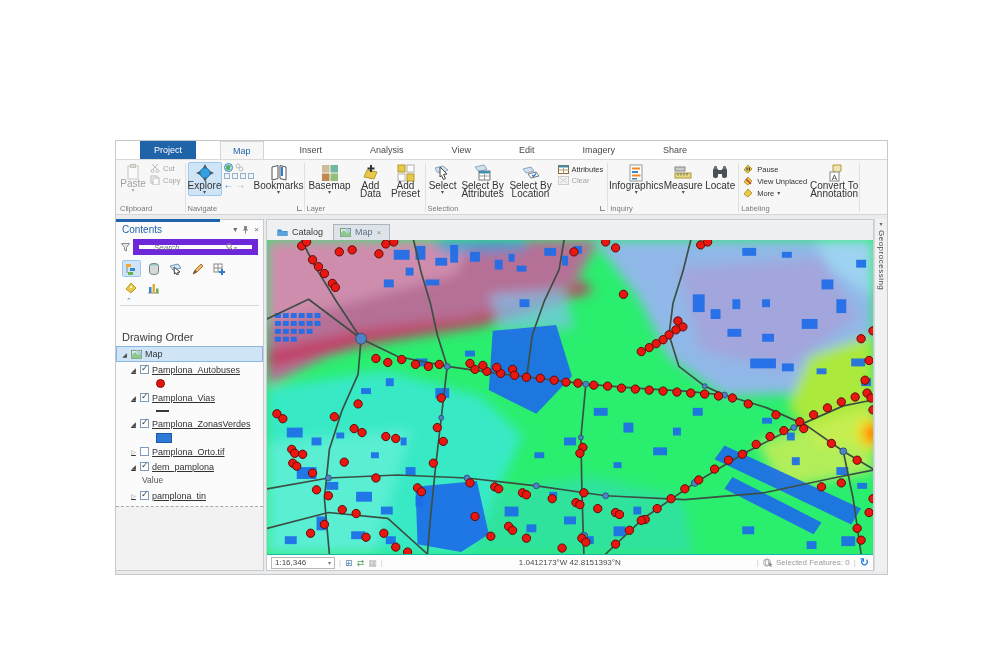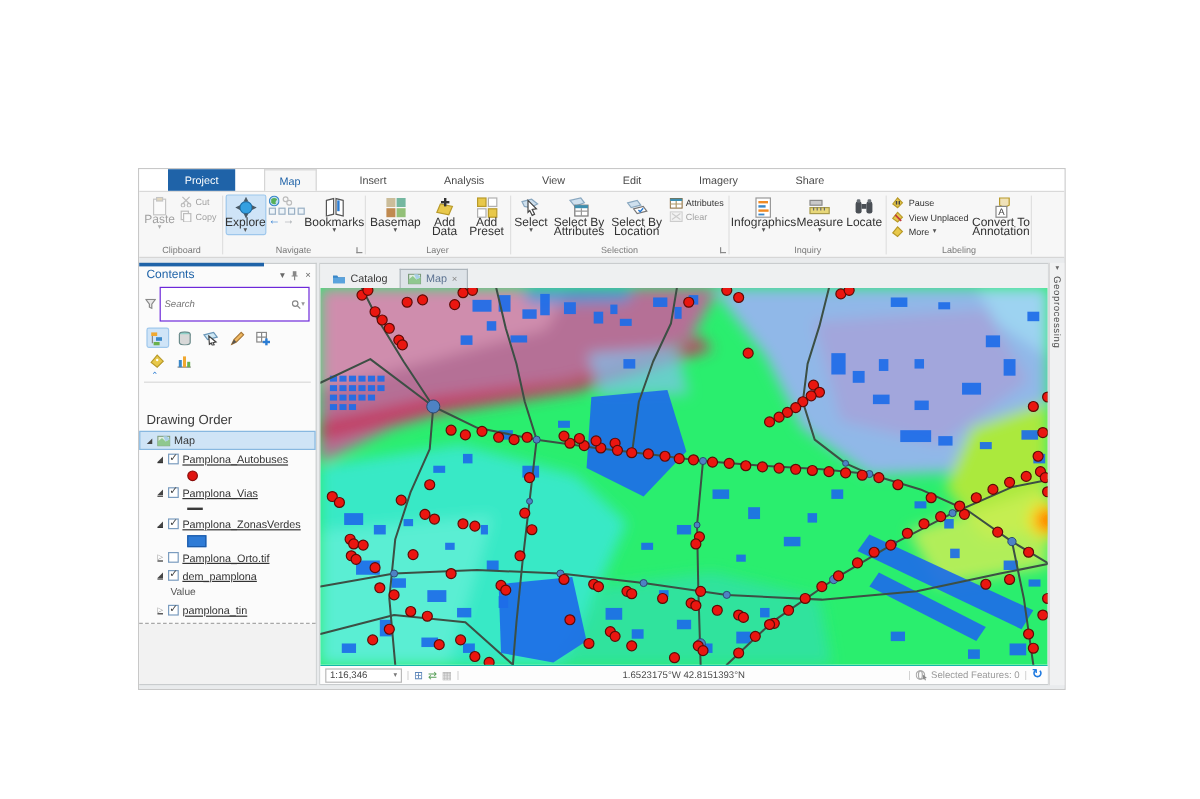--- a/index.html
+++ b/index.html
@@ -12,21 +12,21 @@
   
   .tabs-row { height:19px; background:#fff; display:flex; align-items:stretch; border-bottom:1px solid #d9d9d9; flex:0 0 auto; }
   .rtab { padding:0 12px; font-size:9px; line-height:18px; color:#4a4a4a; cursor:default;margin-left:24px; }
   .rtab.project { background:#1f63a8; color:#fff; padding:0 14px; }
   .rtab.active { background:#f7f7f7; color:#1f63a8; border:1px solid #d5d5d5; border-bottom:none; }
 
   
   .ribbon { height:55px; background:#f7f7f7; display:flex; align-items:stretch; padding:1px 2px 0 2px; border-bottom:1px solid #d6d6d6; flex:0 0 auto; }
   .group { display:flex; flex-direction:column; padding:1px 2px 0 2px; position:relative; }
   .g-body { display:flex; align-items:flex-start; gap:2px; flex:1; }
-  .g-label { font-size:7.5px; color:#7a7a7a; text-align:center; padding:1px 0 1px; }
+  .g-label { font-size:7.5px; color:#7a7a7a; text-align:left; padding:1px 0 1px; }
   .vsep { width:1px; background:#e0e0e0; margin:2px 0; }
   .launcher { position:absolute; right:2px; bottom:3px; width:5px; height:5px;
               border-left:1px solid #8a8a8a; border-bottom:1px solid #8a8a8a; }
   .btn-lg { display:flex; flex-direction:column; align-items:center; width:40px; padding:1px 1px 0; border:1px solid transparent; border-radius:2px; }
   .btn-lg .lbl { font-size:10px; line-height:8px; color:#333; text-align:center; white-space:nowrap; }
   .btn-lg.wide { width:46px; }
   .btn-lg.active { background:#cfe4f7; border-color:#9ec7ec; }
   .caret::after { content:"▾"; font-size:6px; color:#555; line-height:5px; display:block; text-align:center; }
   .btn-sm { display:flex; align-items:center; gap:3px; font-size:7.5px; color:#333; padding:1px 2px; white-space:nowrap; }
   .disabled { opacity:.45; }
@@ -42,21 +42,21 @@
   .main { flex:1; display:flex; background:#e9ebed; padding:4px 0 3px 0; min-height:0; }
 
   
   .contents { width:148px; background:#fbfbfb; border:1px solid #c9ccce; border-left:none; display:flex; flex-direction:column; position:relative; min-height:0; }
   .accent-bar { position:absolute; top:-1px; left:0; width:104px; height:3px; background:#1f63a8; }
   .c-header { display:flex; align-items:center; padding:4px 4px 2px 6px; }
   .c-title { font-size:10px; color:#1f63a8; flex:1; }
   .c-hicons { display:flex; gap:5px; align-items:center; color:#6a6a6a; font-size:8px; }
   .c-hicons .gx { cursor:default; }
   .c-search { display:flex; align-items:center; gap:3px; padding:2px 5px 3px 5px; }
-  .search-box { flex:1; display:flex; align-items:center; border:1px solid #6d28d9; background:#fff; height:29px; padding:0 3px; }
+  .search-box { flex:1; display:flex; align-items:center; border:6px solid #6d28d9; background:#fff; height:16px; padding:0 15px; }
   .search-box input { flex:1; border:none; outline:none; font-size:8px; font-style:italic; color:#888; width:60px; font-family:inherit; background:transparent; }
   .c-toolbar { padding:2px 5px 0 6px; }
   .c-toolbar .trow { display:flex; gap:3px; margin-bottom:2px; }
   .tbtn { width:19px; height:17px; display:flex; align-items:center; justify-content:center; border:1px solid transparent; border-radius:2px; }
   .tbtn.sel { background:#cfe4f7; border-color:#9ec7ec; }
   .c-chevron { color:#2b7cd3; font-size:7px; line-height:6px; padding:0 0 1px 10px; }
   .c-div { height:1px; background:#d9d9d9; margin:0 4px 3px 4px; }
   .c-heading { font-size:11px; color:#3a3a3a; padding:2px 6px 3px;margin-top:20px; }
   .tree { font-size:9px; color:#333; }
   .trow-item { display:flex; align-items:center; height:15px; gap:3px; padding-left:4px; }
@@ -864,21 +864,21 @@
       <div class="status">
         <div class="scale-box">
           <span class="sv">1:16,346</span>
           <span style="font-size:6px;color:#777">▾</span>
         </div>
         <span class="sb-sep">|</span>
         <span class="sb-ico">⊞</span>
         <span class="sb-ico" style="color:#5aa05a">⇄</span>
         <span class="sb-ico dis">▦</span>
         <span class="sb-sep">|</span>
-        <span class="coords">1.6523175°W 42.8151393°N</span>
+        <span class="coords">1.0412173°W 42.8151393°N</span>
         <span class="sb-sep">|</span>
         <span class="sel-feat">
           <svg width="10" height="9" viewBox="0 0 10 9">
                 <circle cx="4" cy="4.5" r="3.5" fill="none" stroke="#aaa"></circle>
                 <ellipse cx="4" cy="4.5" rx="1.6" ry="3.5" fill="none" stroke="#aaa"></ellipse>
                 <polygon points="6,4 9.5,7 8,7.3 8.8,9 7.8,9 7,7.5 6.2,8.4" fill="#888"></polygon>
               </svg>
           <span>Selected Features: 0</span>
         </span>
         <span class="sb-sep">|</span>

